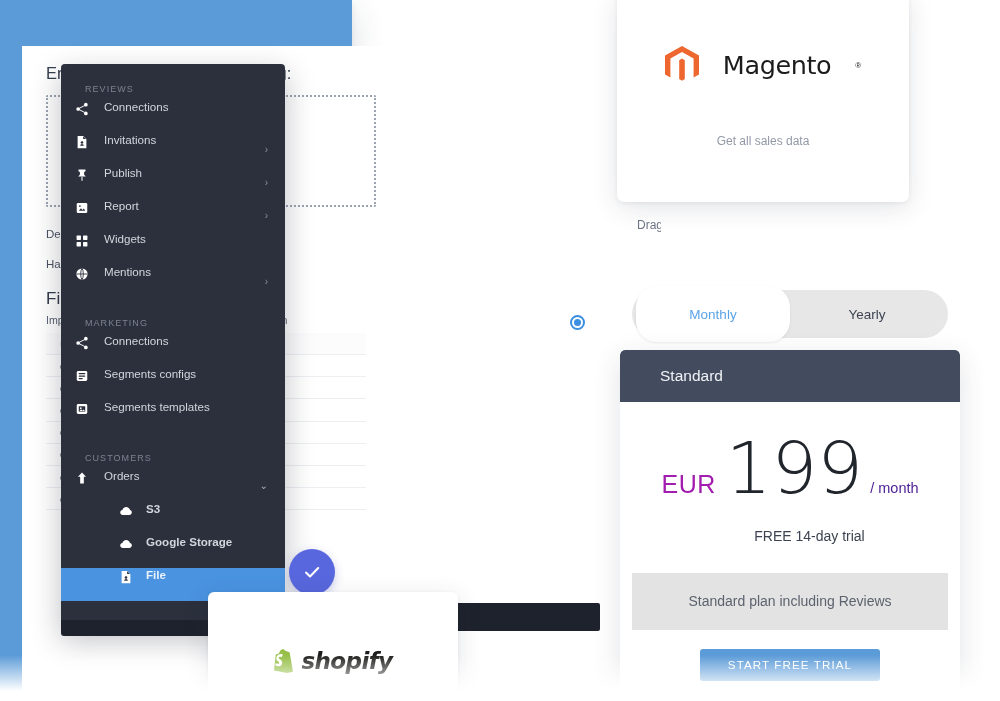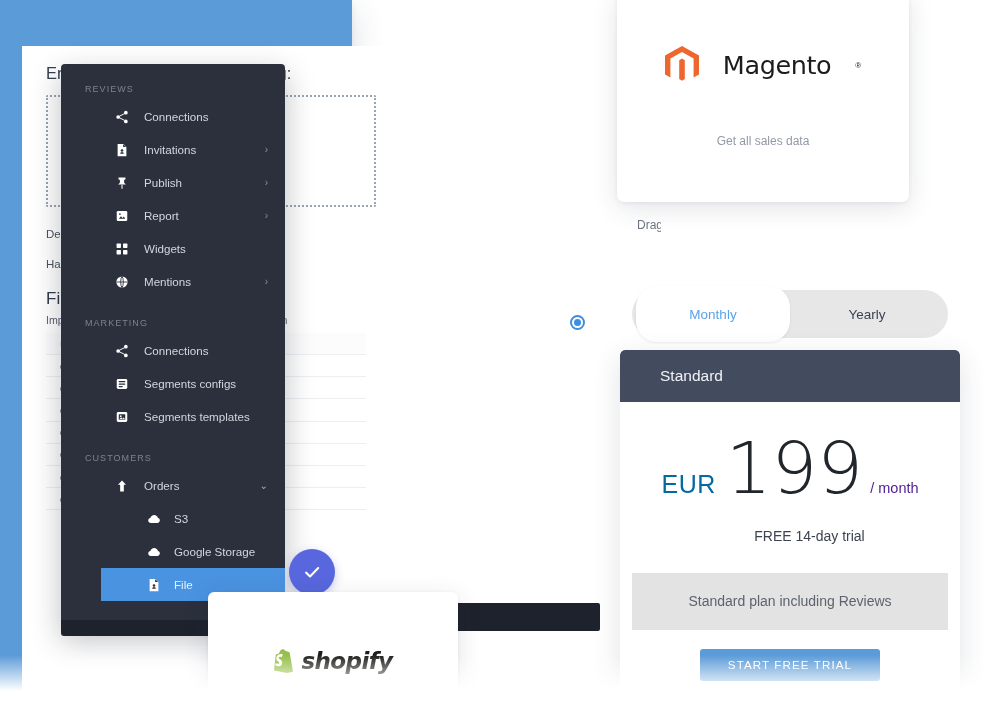--- a/index.html
+++ b/index.html
@@ -110,27 +110,26 @@
     box-shadow: 0 10px 30px rgba(20,25,40,.28);
     overflow: hidden;
     color: #cfd3db;
   }
   .nav-section {
     font-size: 9px; letter-spacing: 1.05px; color: #7c828f;
     padding: 0 0 0 12px; margin: 20px 0 6px 12px; text-transform: uppercase;
   }
   .nav-item {
     position: relative;
-    display: flex; align-items: center;
+    display: flex; 
     height: 33px; padding-left: 12px;
     font-size: 11.6px; color: #d2d6dd;
     cursor: pointer;
-    margin-left: 40px;
-  }
-  .nav-item.sub { padding-left: 44px; }
+  }
+  .nav-item.sub { padding-left: 56px; font-weight: bold; }
   .nav-item.active { background: #4a93e0; color: #e9f2fc; }
   .nav-icon {
     width: 17px; height: 17px; margin-right: 14px;
     flex: 0 0 17px;
     display: flex; align-items: center; justify-content: center;
     color: #ffffff;
   }
   .nav-item.sub .nav-icon { margin-right: 12px; }
   .nav-icon svg { display: block; }
   .chev {
@@ -196,21 +195,21 @@
   }
   #plan-head {
     height: 52px; background: #434b5e; border-radius: 5px 5px 0 0;
     display: flex; align-items: center; padding-left: 40px;
     color: #f1f3f7; font-size: 15.5px;
   }
   #price-row {
     display: flex; align-items: baseline; justify-content: center;
     margin-top: 34px;
   }
-  #price-cur { font-size: 25px; color: #0369a1; margin-right: 10px; letter-spacing: .5px; }
+  #price-cur { font-size: 25px; color: #a21caf; margin-right: 10px; letter-spacing: .5px; }
   #price-num {
     font-size: 72px; color: #21252c; line-height: .9;
     font-family: "DejaVu Sans", sans-serif; font-weight: 300;
   }
   #price-per { font-size: 14.5px; color: #4c1d95; margin-left: 7px; }
   #trial-note {
     text-align: center; font-size: 14px; color: #3c4350; margin-top: 27px; margin-left: 39px;
   }
   #plan-desc {
     margin: 29px 12px 0 12px; height: 57px; background: #e3e3e3;

